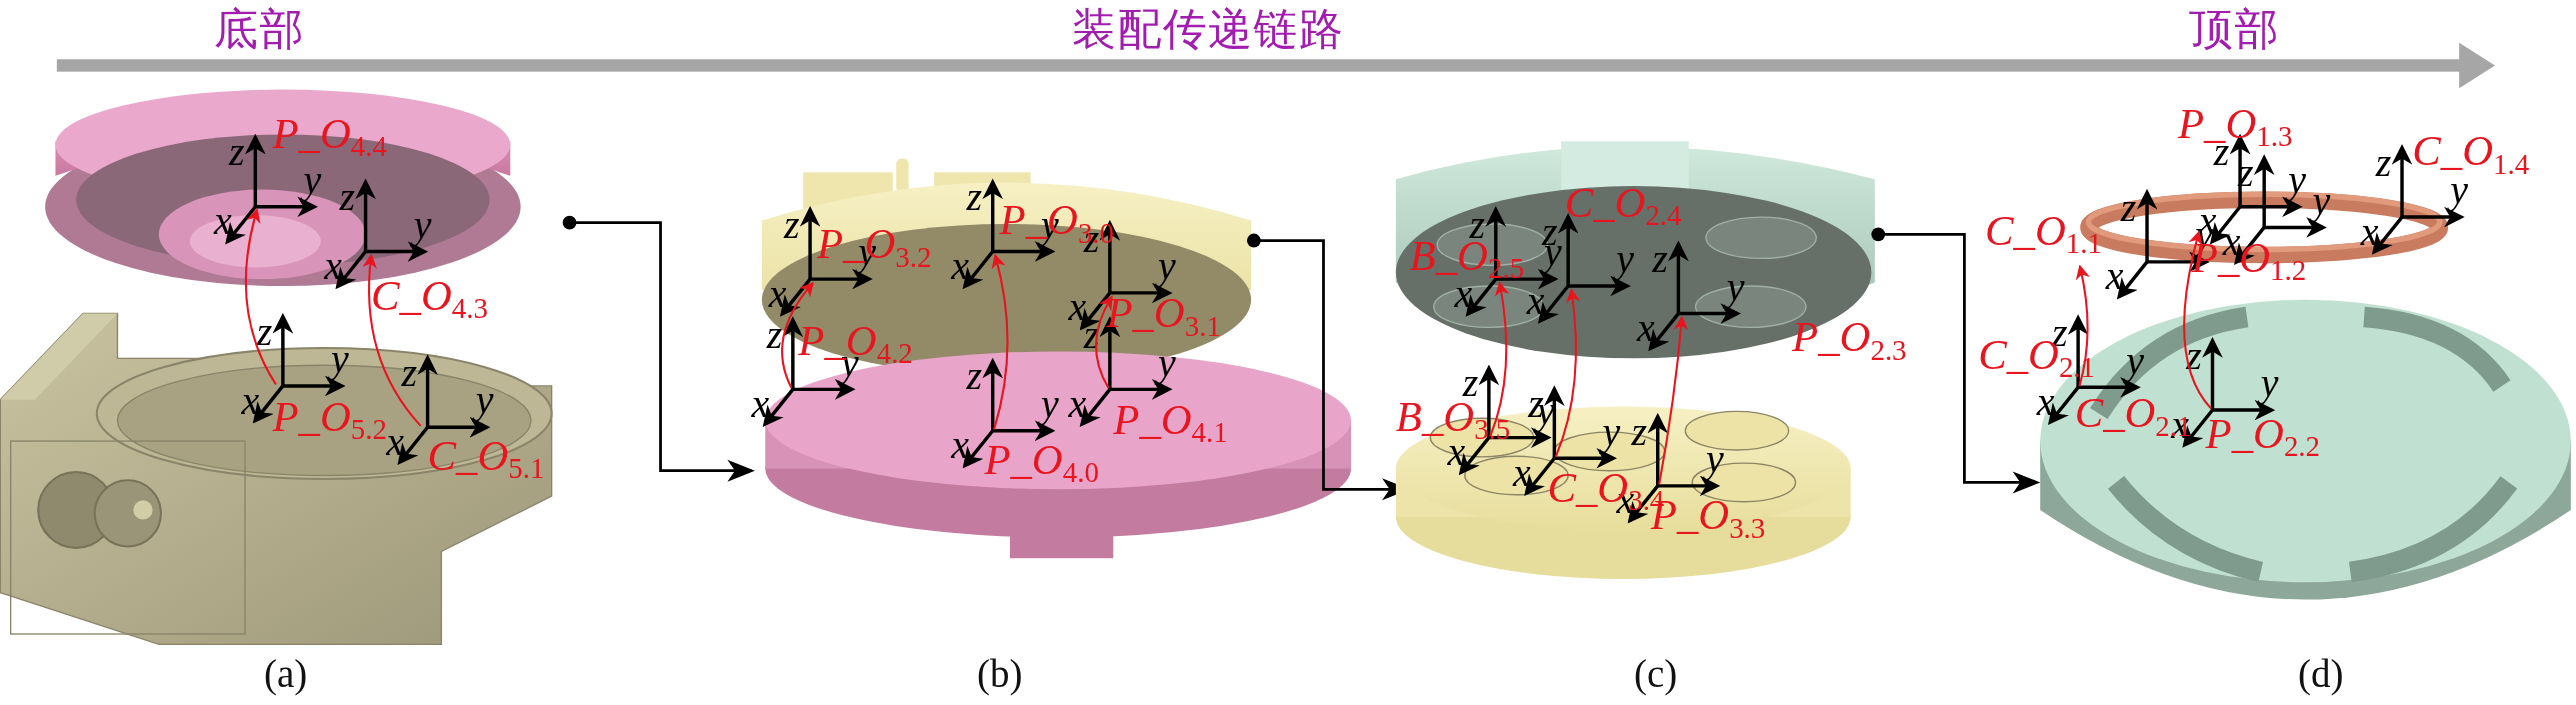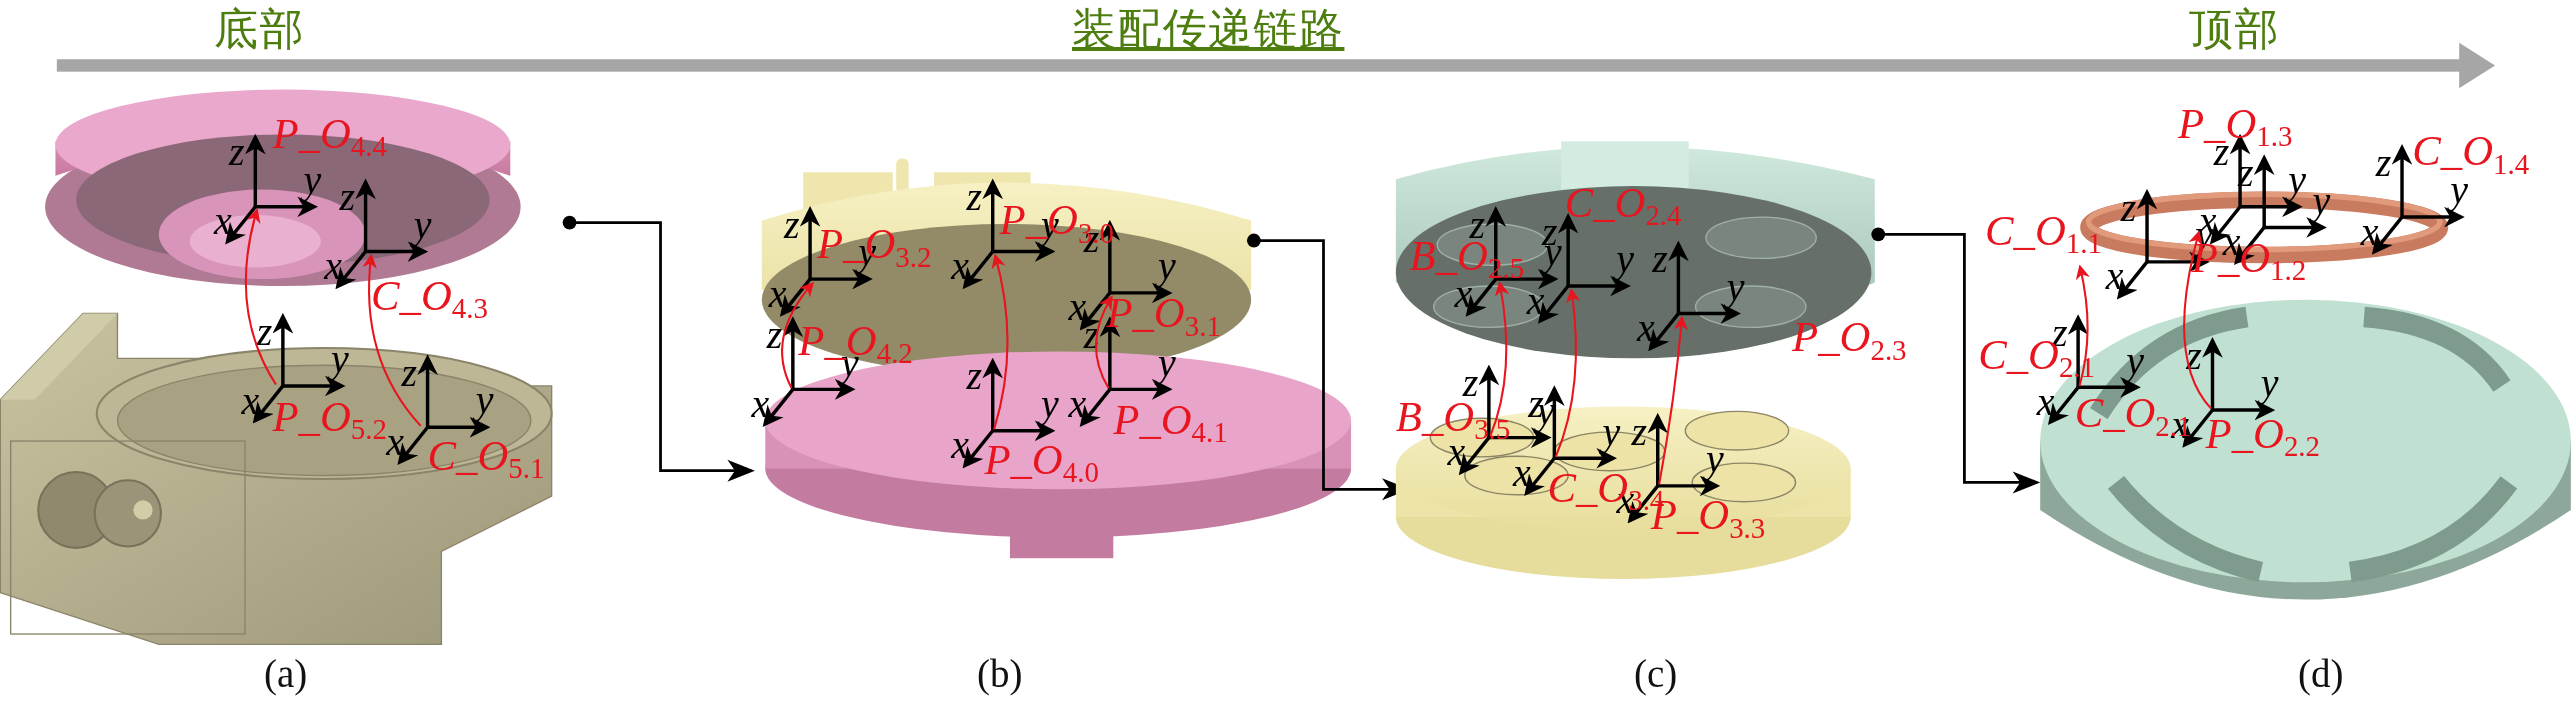--- a/index.html
+++ b/index.html
@@ -1,33 +1,33 @@
 <!DOCTYPE html>
 <html style="font-size:11px"><head>
 <meta charset="utf-8">
 <style>
   html, body { margin: 0; padding: 0; background: #ffffff; }
   body { width: 2576px; height: 705px; position: relative; overflow: hidden;
          font-family: "Liberation Serif", "DejaVu Serif", serif; }
   #stage { position: absolute; left: 0; top: 0; width: 2576px; height: 705px; }
-  .header-label { position: absolute; top: 0px; font-size: 44px; color: #4d7c0f;
+  .header-label { position: absolute; top: 0px; font-size: 44px; color: #a21caf;
                   font-family: "DejaVu Serif", "Liberation Serif", serif; letter-spacing: 1.4px; }
   .caption { position: absolute; top: 651px; font-size: 39px; color: #111;
              font-family: "Liberation Serif", serif; }
   .frame-label { font-family: "Liberation Serif", serif; font-style: italic; fill: #e8141e; font-size: 62px; }
   .frame-label tspan.sub { font-style: normal; font-size: 42px; }
   .axis-text { font-family: "Liberation Serif", serif; font-style: italic; fill: #000; font-size: 58px; }
 </style>
 </head>
 <body>
 
 <div id="stage">
 
   <div class="header-label" style="left:214px;">底部</div>
-  <div class="header-label" style="left:1072px;text-decoration:underline;">装配传递链路</div>
+  <div class="header-label" style="left:1072px;">装配传递链路</div>
   <div class="header-label" style="left:2189px;">顶部</div>
 
   <svg width="2576" height="705" viewBox="0 0 3737 1023" style="position:absolute;left:0;top:0;">
     <defs>
       <marker id="blk" viewBox="0 0 10 10" refX="8" refY="5" markerWidth="6" markerHeight="6" orient="auto">
         <path d="M0,0 L10,5 L0,10 L3,5 z" fill="#000"></path>
       </marker>
       <marker id="red" viewBox="0 0 10 10" refX="8" refY="5" markerWidth="7" markerHeight="7" orient="auto">
         <path d="M0,0 L10,5 L0,10 L3,5 z" fill="#e8141e"></path>
       </marker>

